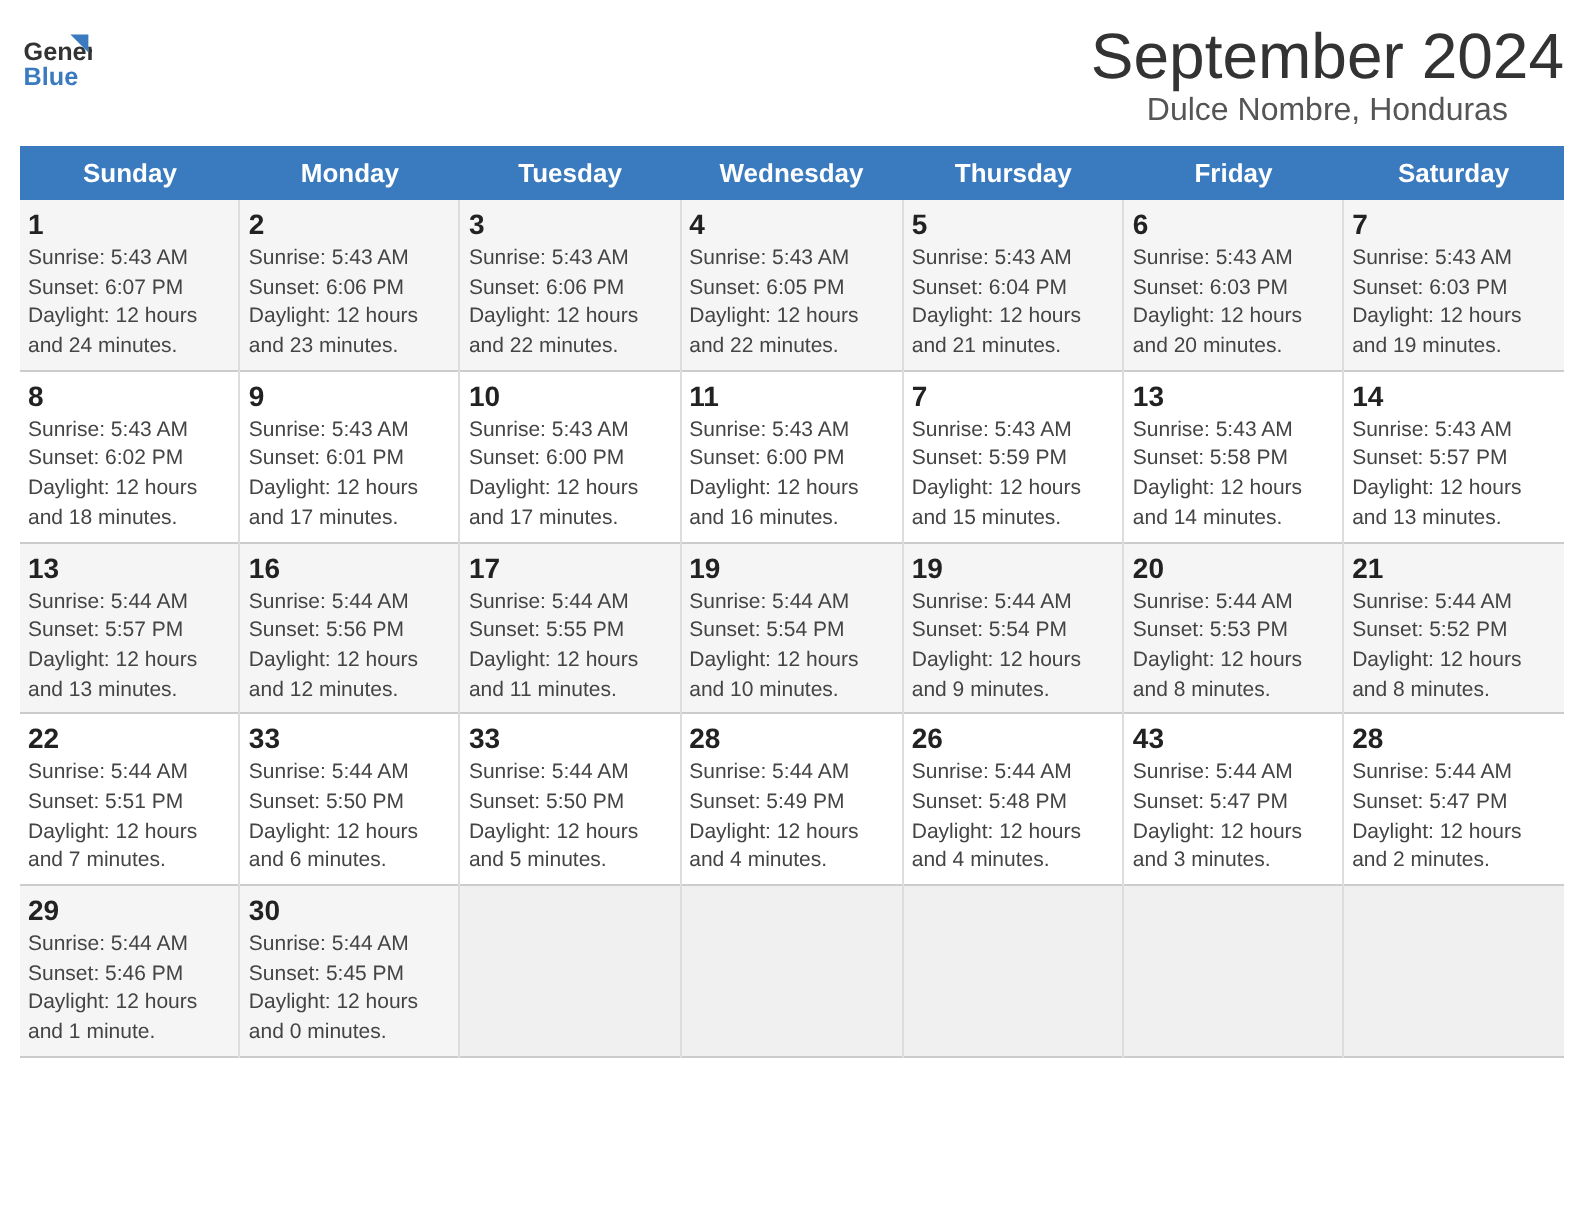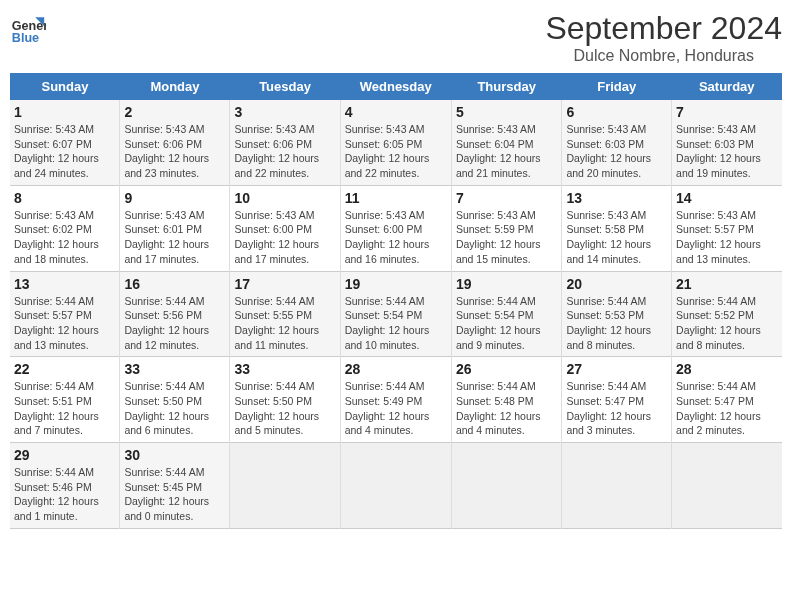--- a/index.html
+++ b/index.html
@@ -298,21 +298,21 @@
 and 4 minutes.</div>
         </td>
         <td>
           <span class="day-num">26</span>
           <div class="day-info" style="white-space: pre-line;">Sunrise: 5:44 AM
 Sunset: 5:48 PM
 Daylight: 12 hours
 and 4 minutes.</div>
         </td>
         <td>
-          <span class="day-num">27</span>
+          <span class="day-num">43</span>
           <div class="day-info" style="white-space: pre-line;">Sunrise: 5:44 AM
 Sunset: 5:47 PM
 Daylight: 12 hours
 and 3 minutes.</div>
         </td>
         <td>
           <span class="day-num">28</span>
           <div class="day-info" style="white-space: pre-line;">Sunrise: 5:44 AM
 Sunset: 5:47 PM
 Daylight: 12 hours

